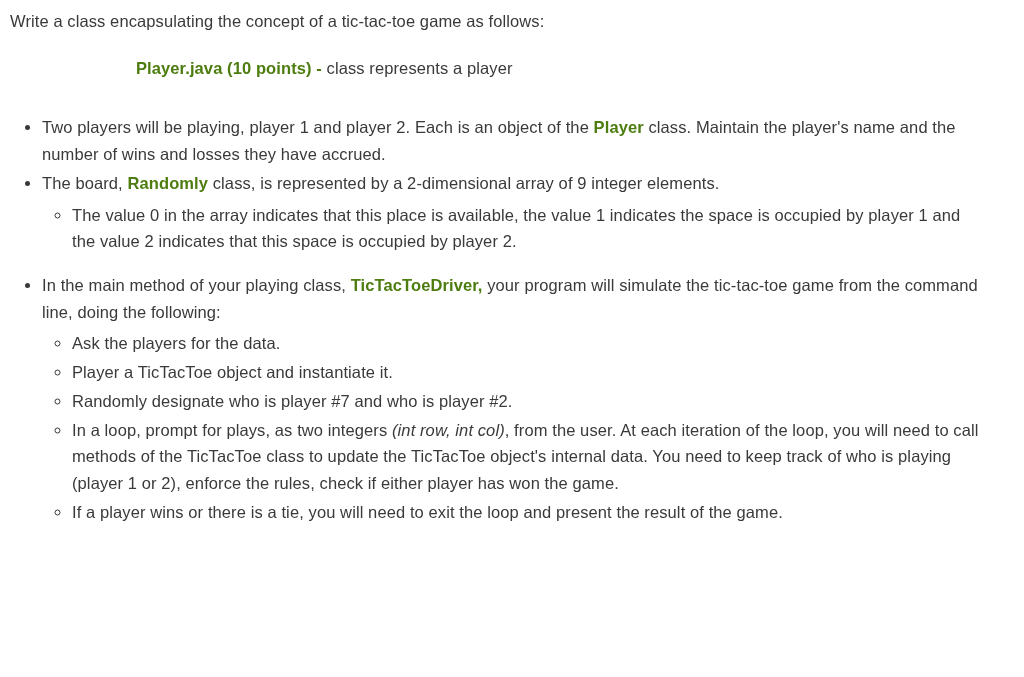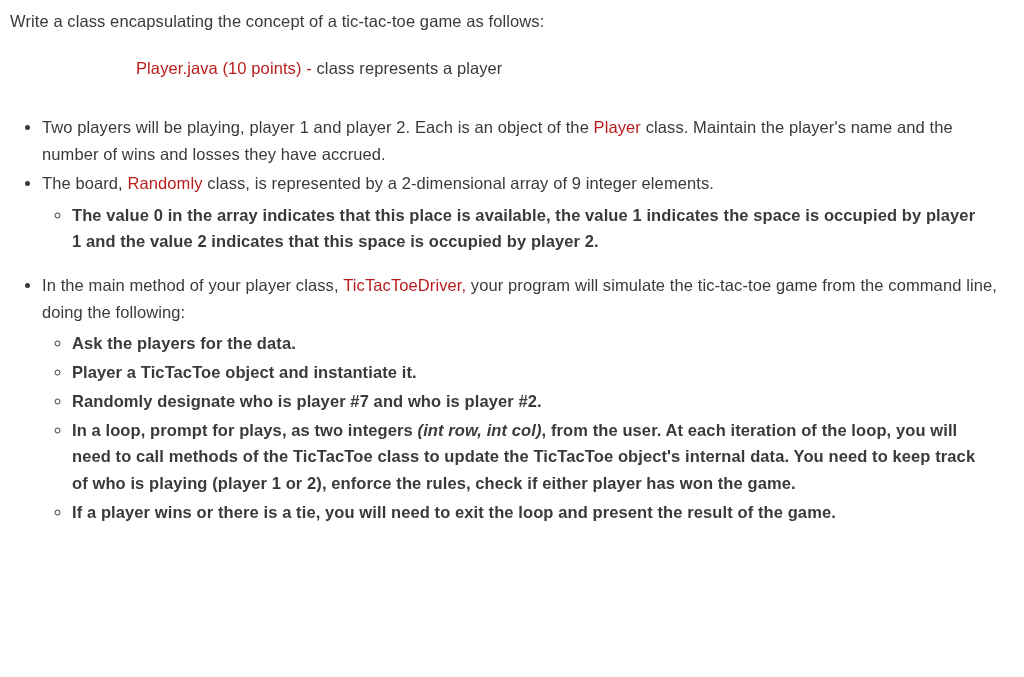--- a/index.html
+++ b/index.html
@@ -23,37 +23,36 @@
     margin:0 0 10px 0;
   }
   .file-list{
     margin:0 0 22px 0;
   }
   .file-item{
     margin:0 0 0 126px;
     padding:10px 0;
   }
   .strong{
-    font-weight:400;
-    color:#b91c1c;
+    font-weight:700;
+    color:#4d7c0f;
     margin-top:28px;
   }
   ul.outer{
     margin:0;
     padding:0 0 0 32px;
     list-style:disc;
   }
   ul.outer > li{
     padding:1px 0;
   }
   ul.inner{
     margin:4px 16px 4px 0;
     padding:0 0 0 30px;
     list-style:circle;
-    font-weight:bold;
   }
   ul.inner > li{
     padding:1px 0;
   }
   .spacer{
     height:10px;
   }
   .italic{
     font-style:italic;
   }
@@ -80,21 +79,21 @@
       <ul class="inner">
         <li><span>The value 0 in the array indicates that this place is available, the value 1 indicates the space is occupied by player 1 and the value 2 indicates that this space is occupied by player 2.</span></li>
       </ul>
     </li>
   </ul>
 
   <div class="spacer"></div>
 
   <ul class="outer">
     <li>
-      <span>In the main method of your player class, </span><span class="strong">TicTacToeDriver,</span><span> your program will simulate the tic-tac-toe game from the command line, doing the following:</span>
+      <span>In the main method of your playing class, </span><span class="strong">TicTacToeDriver,</span><span> your program will simulate the tic-tac-toe game from the command line, doing the following:</span>
       <ul class="inner">
         <li><span>Ask the players for the data.</span></li>
         <li><span>Player a TicTacToe object and instantiate it.</span></li>
         <li><span>Randomly designate who is player #7 and who is player #2.</span></li>
         <li>
           <span>In a loop, prompt for plays, as two integers </span><span class="italic">(int row, int col)</span><span>, from the user. At each iteration of the loop, you will need to call methods of the TicTacToe class to update the TicTacToe object's internal data. You need to keep track of who is playing (player 1 or 2), enforce the rules, check if either player has won the game.</span>
         </li>
         <li><span>If a player wins or there is a tie, you will need to exit the loop and present the result of the game.</span></li>
       </ul>
     </li>

